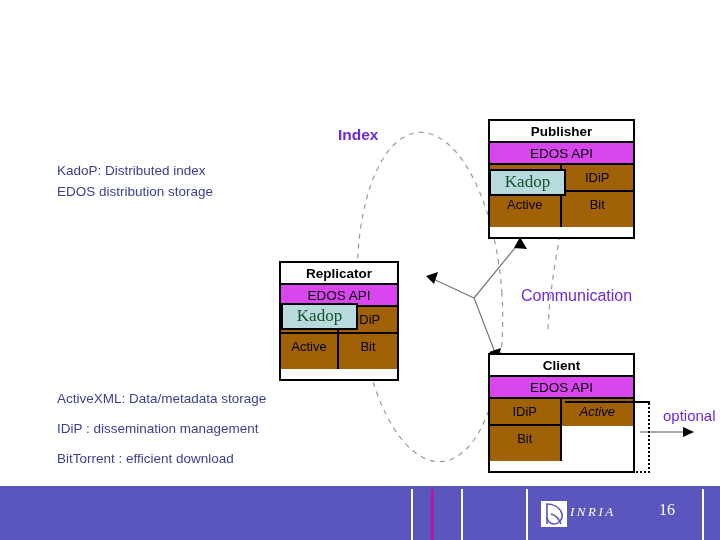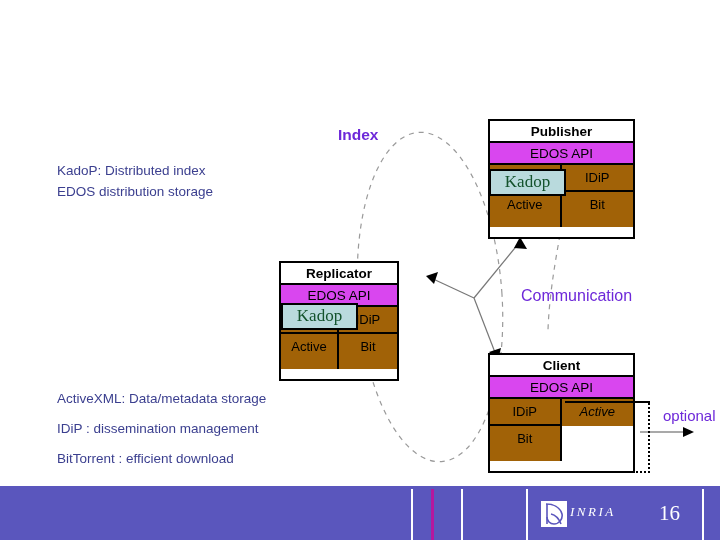--- a/index.html
+++ b/index.html
@@ -192,21 +192,21 @@
     font-size: 13px;
     letter-spacing: 2.5px;
     white-space: nowrap;
   }
   #page-number {
     position: absolute;
     left: 659px;
     top: 501px;
     color: #ffffff;
     font-family: "Liberation Serif", serif;
-    font-size: 21px;
+    font-size: 16px;
     white-space: nowrap;
   }
 </style>
 </head>
 <body>
 
 <div id="slide">
 
 
   <div class="bullet" style="left:57px; top:155px;margin-top:8px;">KadoP: Distributed index</div>

